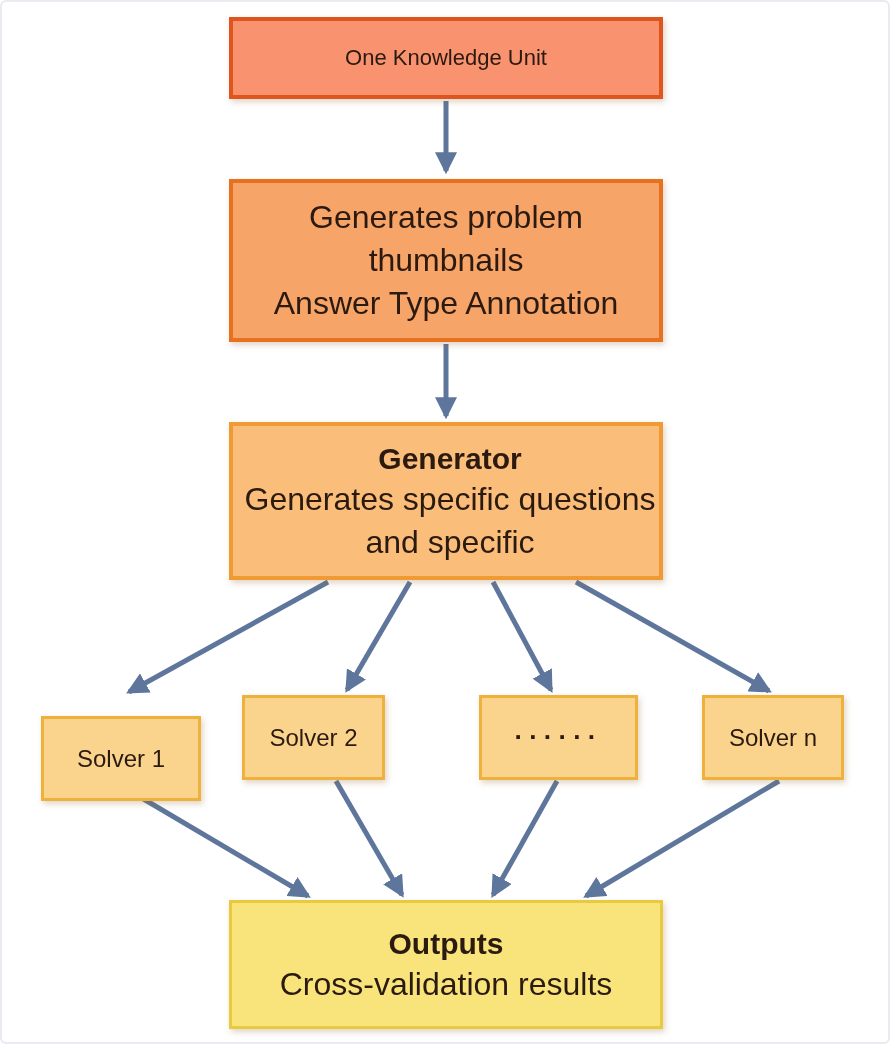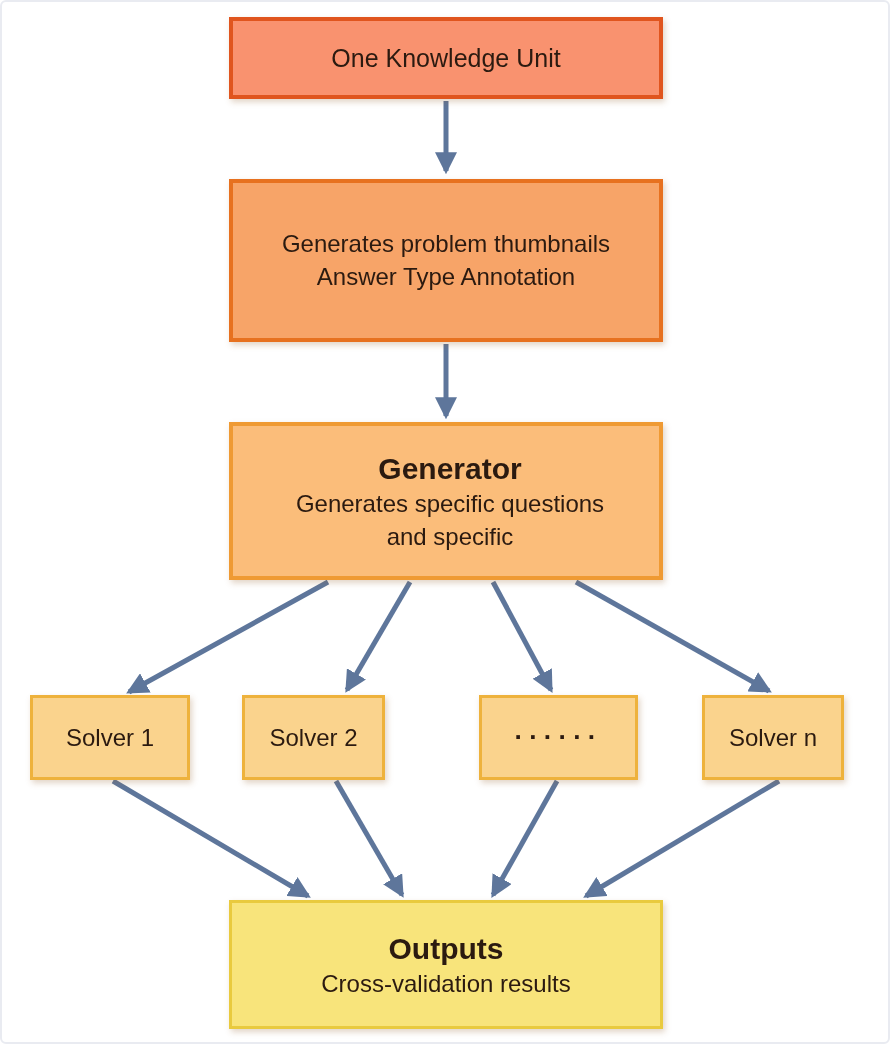--- a/index.html
+++ b/index.html
@@ -41,52 +41,52 @@
     text-align: center;
     color: var(--text, #2b1a10);
     box-shadow: 2px 3px 6px rgba(150, 100, 50, 0.28);
   }
   .node .title {
     font-weight: bold;
     font-size: 30px;
     line-height: 1.3;
   }
   .node .line {
-    font-size: 24px;
+    font-size: 32px;
     line-height: 1.34;
   }
   .node .label {
     font-size: 24px;
     line-height: 1.3;
   }
 
   .node-knowledge {
     left: 227px; top: 15px; width: 434px; height: 82px;
     background: var(--knowledge-fill, #f9926f);
     border: 4px solid var(--knowledge-border, #e0551e);
   }
-  .node-knowledge .label { font-size: 25px; }
+  .node-knowledge .label { font-size: 22px; }
 
   .node-planner {
     left: 227px; top: 177px; width: 434px; height: 163px;
     background: var(--planner-fill, #f7a468);
     border: 4px solid var(--planner-border, #e7711f);
   }
   .node-generator {
     left: 227px; top: 420px; width: 434px; height: 158px;
     background: var(--generator-fill, #fbbd7a);
     border: 4px solid var(--generator-border, #ef9a33);
     padding-left: 8px;
   }
   .node-solver {
     top: 693px; height: 85px;
     background: var(--solver-fill, #fad38d);
     border: 3px solid var(--solver-border, #eeb23c);
   }
-  .node-solver-1 { left: 28px;  width: 160px; }
+  .node-solver-1 { left: 39px;  width: 160px; margin-top: 21px; }
   .node-solver-2 { left: 240px; width: 143px; }
   .node-solver-dots { left: 477px; width: 159px; }
   .node-solver-dots .label { font-weight: bold; letter-spacing: 6px; font-size: 26px; }
   .node-solver-n { left: 700px; width: 142px; }
 
   .node-outputs {
     left: 227px; top: 898px; width: 434px; height: 129px;
     background: var(--outputs-fill, #f8e47b);
     border: 3px solid var(--outputs-border, #e9ca3e);
   }

